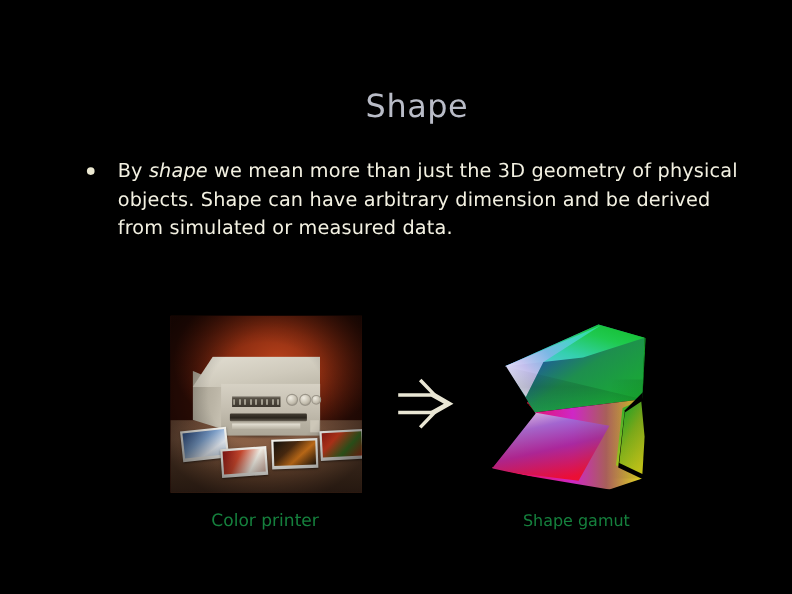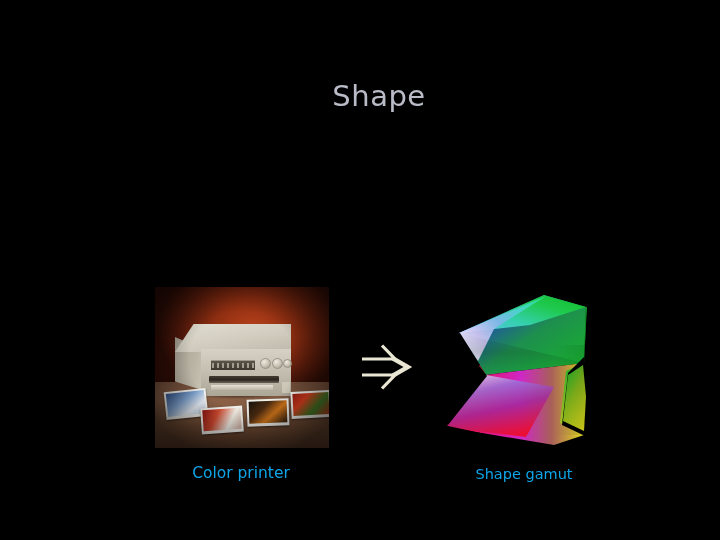--- a/index.html
+++ b/index.html
@@ -257,21 +257,21 @@
     left: 415px;
     top: 5px;
     width: 170px;
     height: 165px;
   }
   #gamut svg { display: block; }
 
   
   .caption {
     position: absolute;
-    color: #0ea5e9;
+    color: #15803d;
     font-size: 15.5px;
     line-height: 20px;
     text-align: center;
     white-space: nowrap;
   }
   #caption-printer {
     left: 122px;
     top: 463px;
     width: 200px;
   }
@@ -282,20 +282,26 @@
     font-size: 14.5px;
   }
 </style>
 </head>
 <body>
 
 <div id="slide">
 
   <div id="title">Shape</div>
 
+  <div id="body">
+    <div class="bullet-row">
+      <span class="bullet-dot"></span>
+      <span class="bullet-text"><span>By </span><span class="ital">shape</span><span> we mean more than just the 3D geometry of physical objects. Shape can have arbitrary dimension and be derived from simulated or measured data.</span></span>
+    </div>
+  </div>
 
   <div id="figures">
 
     <div id="printer-photo">
       <div class="pp-bg"></div>
       <div class="pp-desk"></div>
       <div class="pp-desk-shade"></div>
       <div class="pr-shadow"></div>
       <div class="pr-side">
         <div class="pr-vent"></div>

